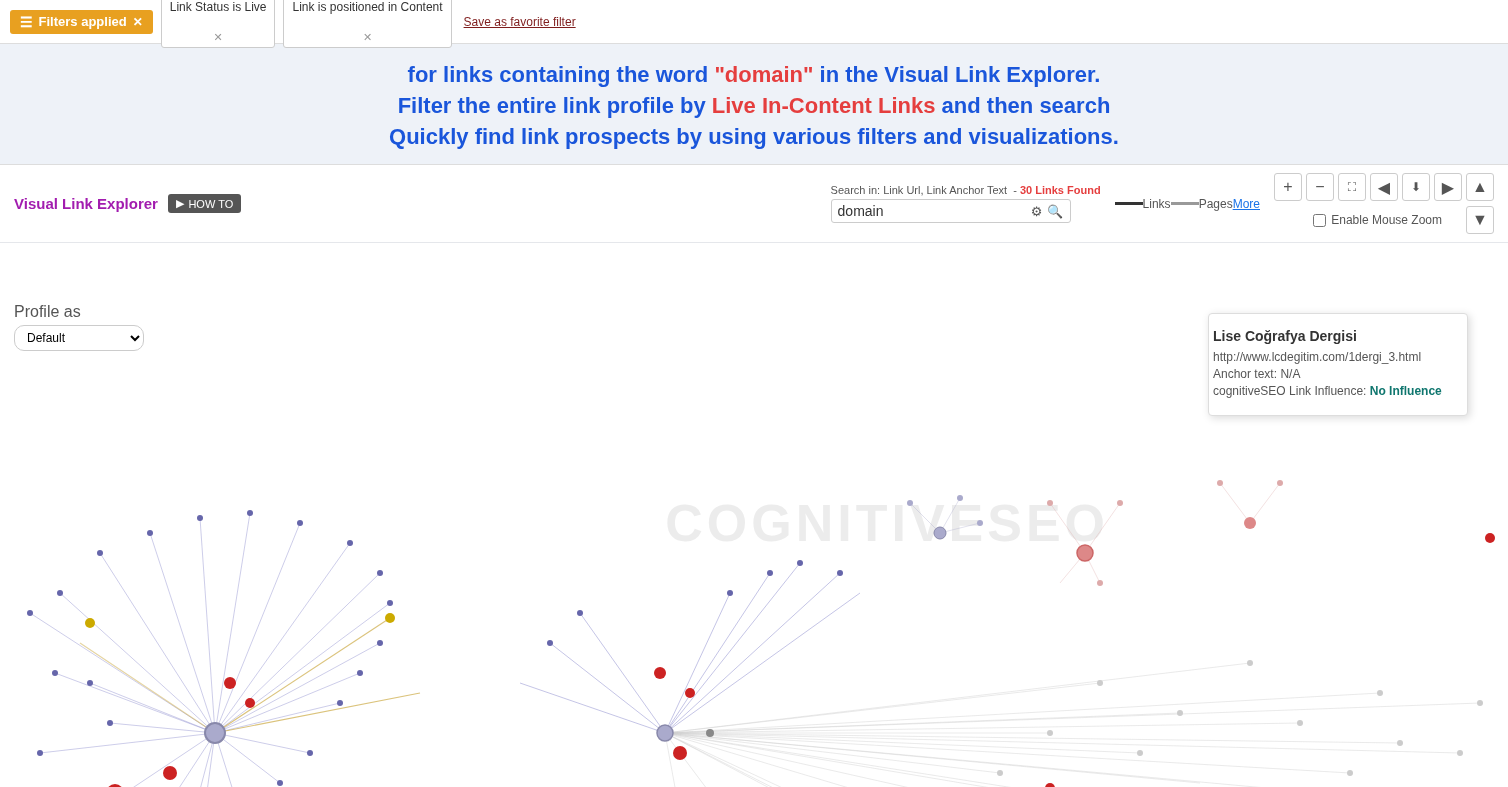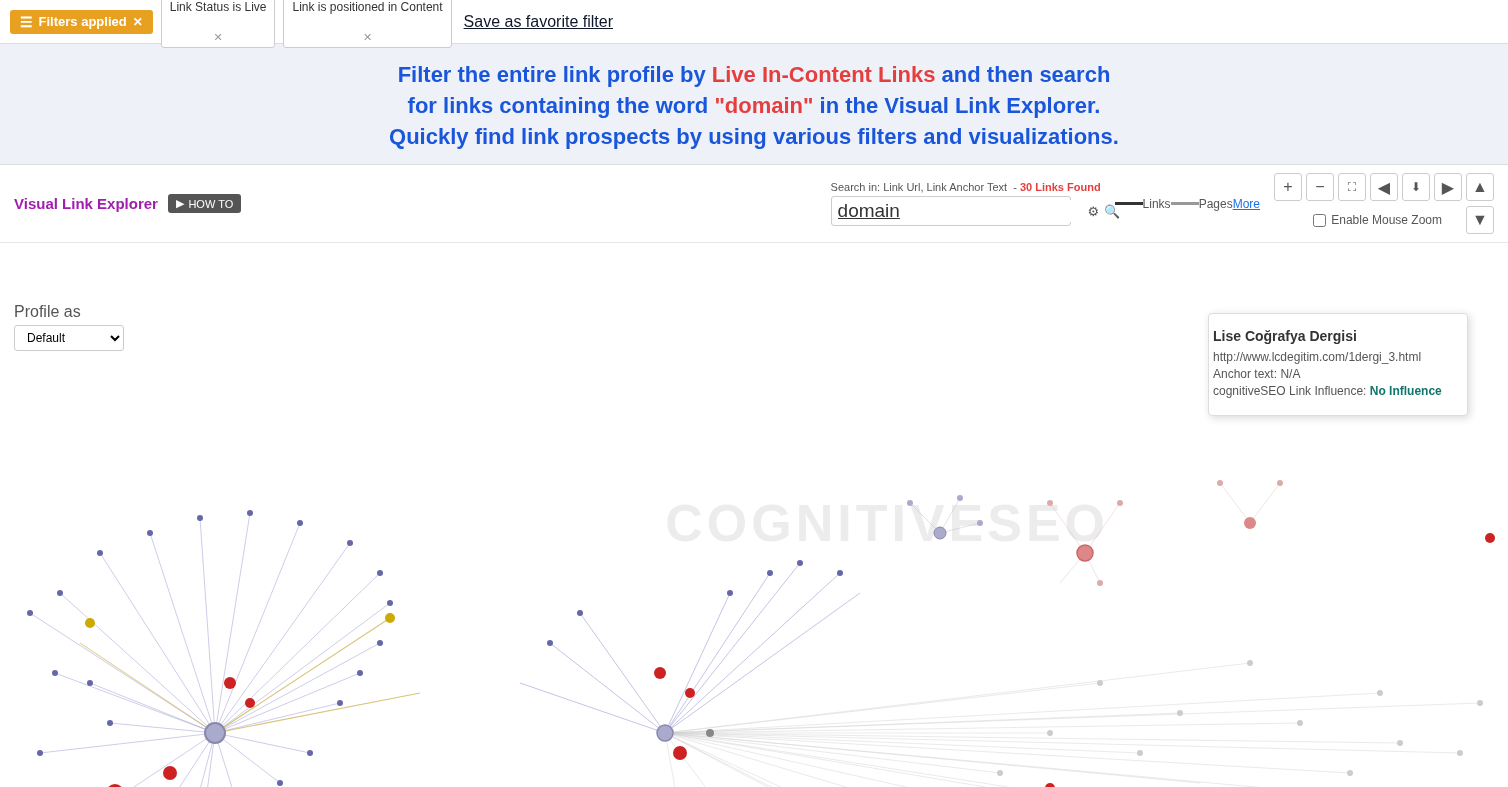--- a/index.html
+++ b/index.html
@@ -22,21 +22,21 @@
       padding: 4px 10px; font-size: 13px; font-weight: bold;
       cursor: pointer;
     }
     .filters-applied-btn .hamburger { font-size: 14px; }
     .filter-tag {
       display: flex; align-items: center; gap: 17px;
       border: 1px solid #ccc; border-radius: 3px;
       padding: 3px 8px; background: #fff; font-size: 12px; color: #333; flex-direction: column;
     }
     .filter-tag .x-btn { cursor: pointer; color: #999; font-size: 11px; }
-    .save-filter-link { color: #0f172a; font-size: 16px; text-decoration: underline; cursor: pointer; margin-left: 4px; }
+    .save-filter-link { color: #7f1d1d; font-size: 12px; text-decoration: underline; cursor: pointer; margin-left: 4px; }
 
     
     .hero-text {
       background: #eef2f8;
       text-align: center;
       padding: 16px 20px 12px;
       font-size: 22px;
       font-weight: bold;
       line-height: 1.4;
       border-bottom: 1px solid #ddd;
@@ -64,21 +64,21 @@
     .vle-controls { display: flex; align-items: center; gap: 14px; }
     .search-section { display: flex; flex-direction: column; align-items: flex-start; }
     .search-label { font-size: 11px; color: #555; margin-bottom: 3px; }
     .search-label .found { color: #e53e3e; font-weight: bold; }
     .search-box {
       display: flex; align-items: center;
       border: 1px solid #ccc; border-radius: 3px; background: #fff;
       padding: 3px 6px; gap: 5px; width: 240px;
     }
     .search-box input {
-      border: none; outline: none; font-size: 19px; flex: 1; color: #333; text-decoration: underline;
+      border: none; outline: none; font-size: 14px; flex: 1; color: #333;
     }
     .search-icon-btn { cursor: pointer; color: #555; }
     .gear-icon-btn { cursor: pointer; color: #555; }
 
     .legend { display: flex; align-items: center; font-size: 12px; color: #555; }
     .legend-line { display: inline-block; width: 28px; height: 3px; }
     .legend-line.dark { background: #333; }
     .legend-line.gray { background: #999; }
 
     .zoom-controls { display: flex; align-items: center; gap: 4px; }
@@ -93,22 +93,22 @@
 
     
     .profile-section {
       position: absolute;
       left: 14px;
       top: 60px;
       z-index: 10;
     }
     .profile-label { font-size: 16px; color: #555; margin-bottom: 4px; }
     .profile-select {
-      border: 1px solid #ccc; border-radius: 3px; background: #fff;
-      padding: 4px 8px; font-size: 12px; cursor: pointer; width: 110px;
+      border: 1px solid #ccc; border-radius: 10px; background: #fff;
+      padding: 4px 8px; font-size: 12px; cursor: pointer; width: 130px;
     }
 
     
     .graph-area {
       flex: 1;
       background: #fff;
       position: relative;
       overflow: hidden;
     }
 
@@ -168,24 +168,24 @@
   <div class="filter-tag">
     <span>Link is positioned in Content</span>
     <span class="x-btn">✕</span>
   </div>
 
   <a class="save-filter-link">Save as favorite filter</a>
 </div>
 
 <div class="hero-text">
   <div>
+    <span class="blue">for links containing the word </span><span class="red">"domain"</span><span class="blue"> in the Visual Link Explorer.</span>
+  </div>
+  <div>
     <span class="blue">Filter the entire link profile by </span><span class="red">Live In-Content Links</span><span class="blue"> and then search</span>
-  </div>
-  <div>
-    <span class="blue">for links containing the word </span><span class="red">"domain"</span><span class="blue"> in the Visual Link Explorer.</span>
   </div>
   <div>
     <span class="blue">Quickly find link prospects by using various filters and visualizations.</span>
   </div>
 </div>
 
 <div class="vle-header">
   <div class="vle-title-section">
     <span class="vle-title">Visual Link Explorer</span>
     <button class="how-to-btn">

